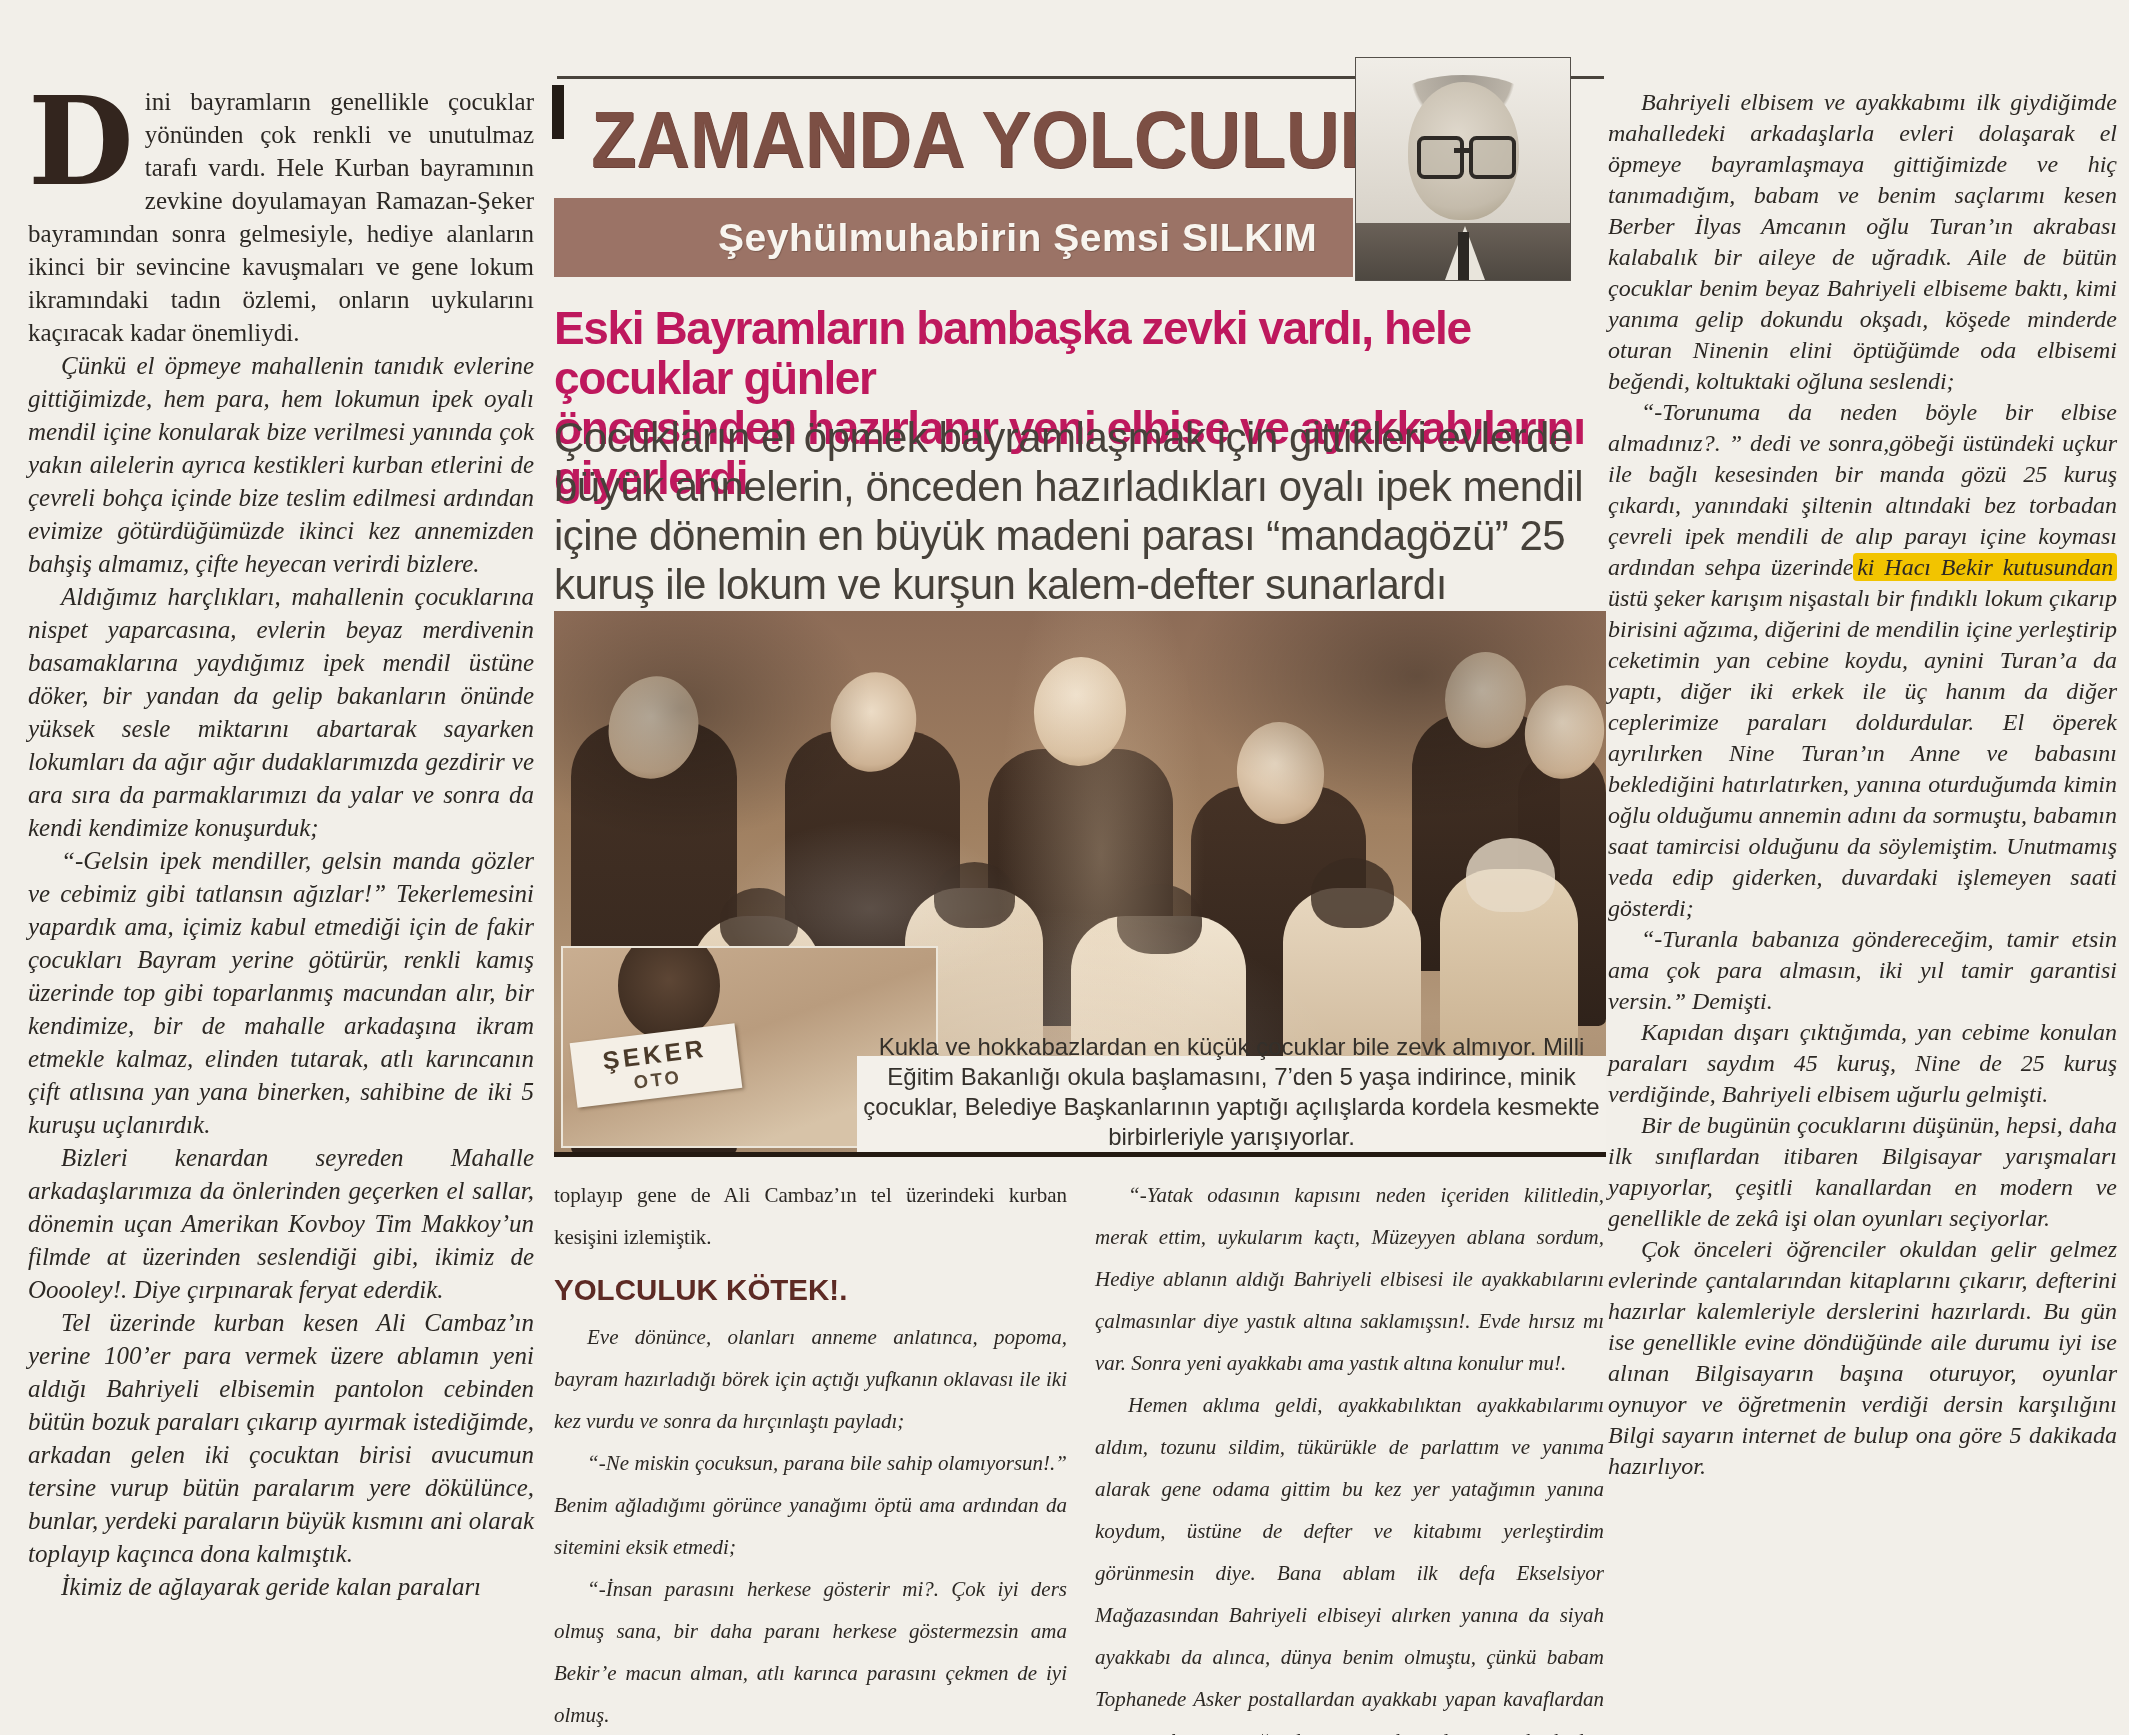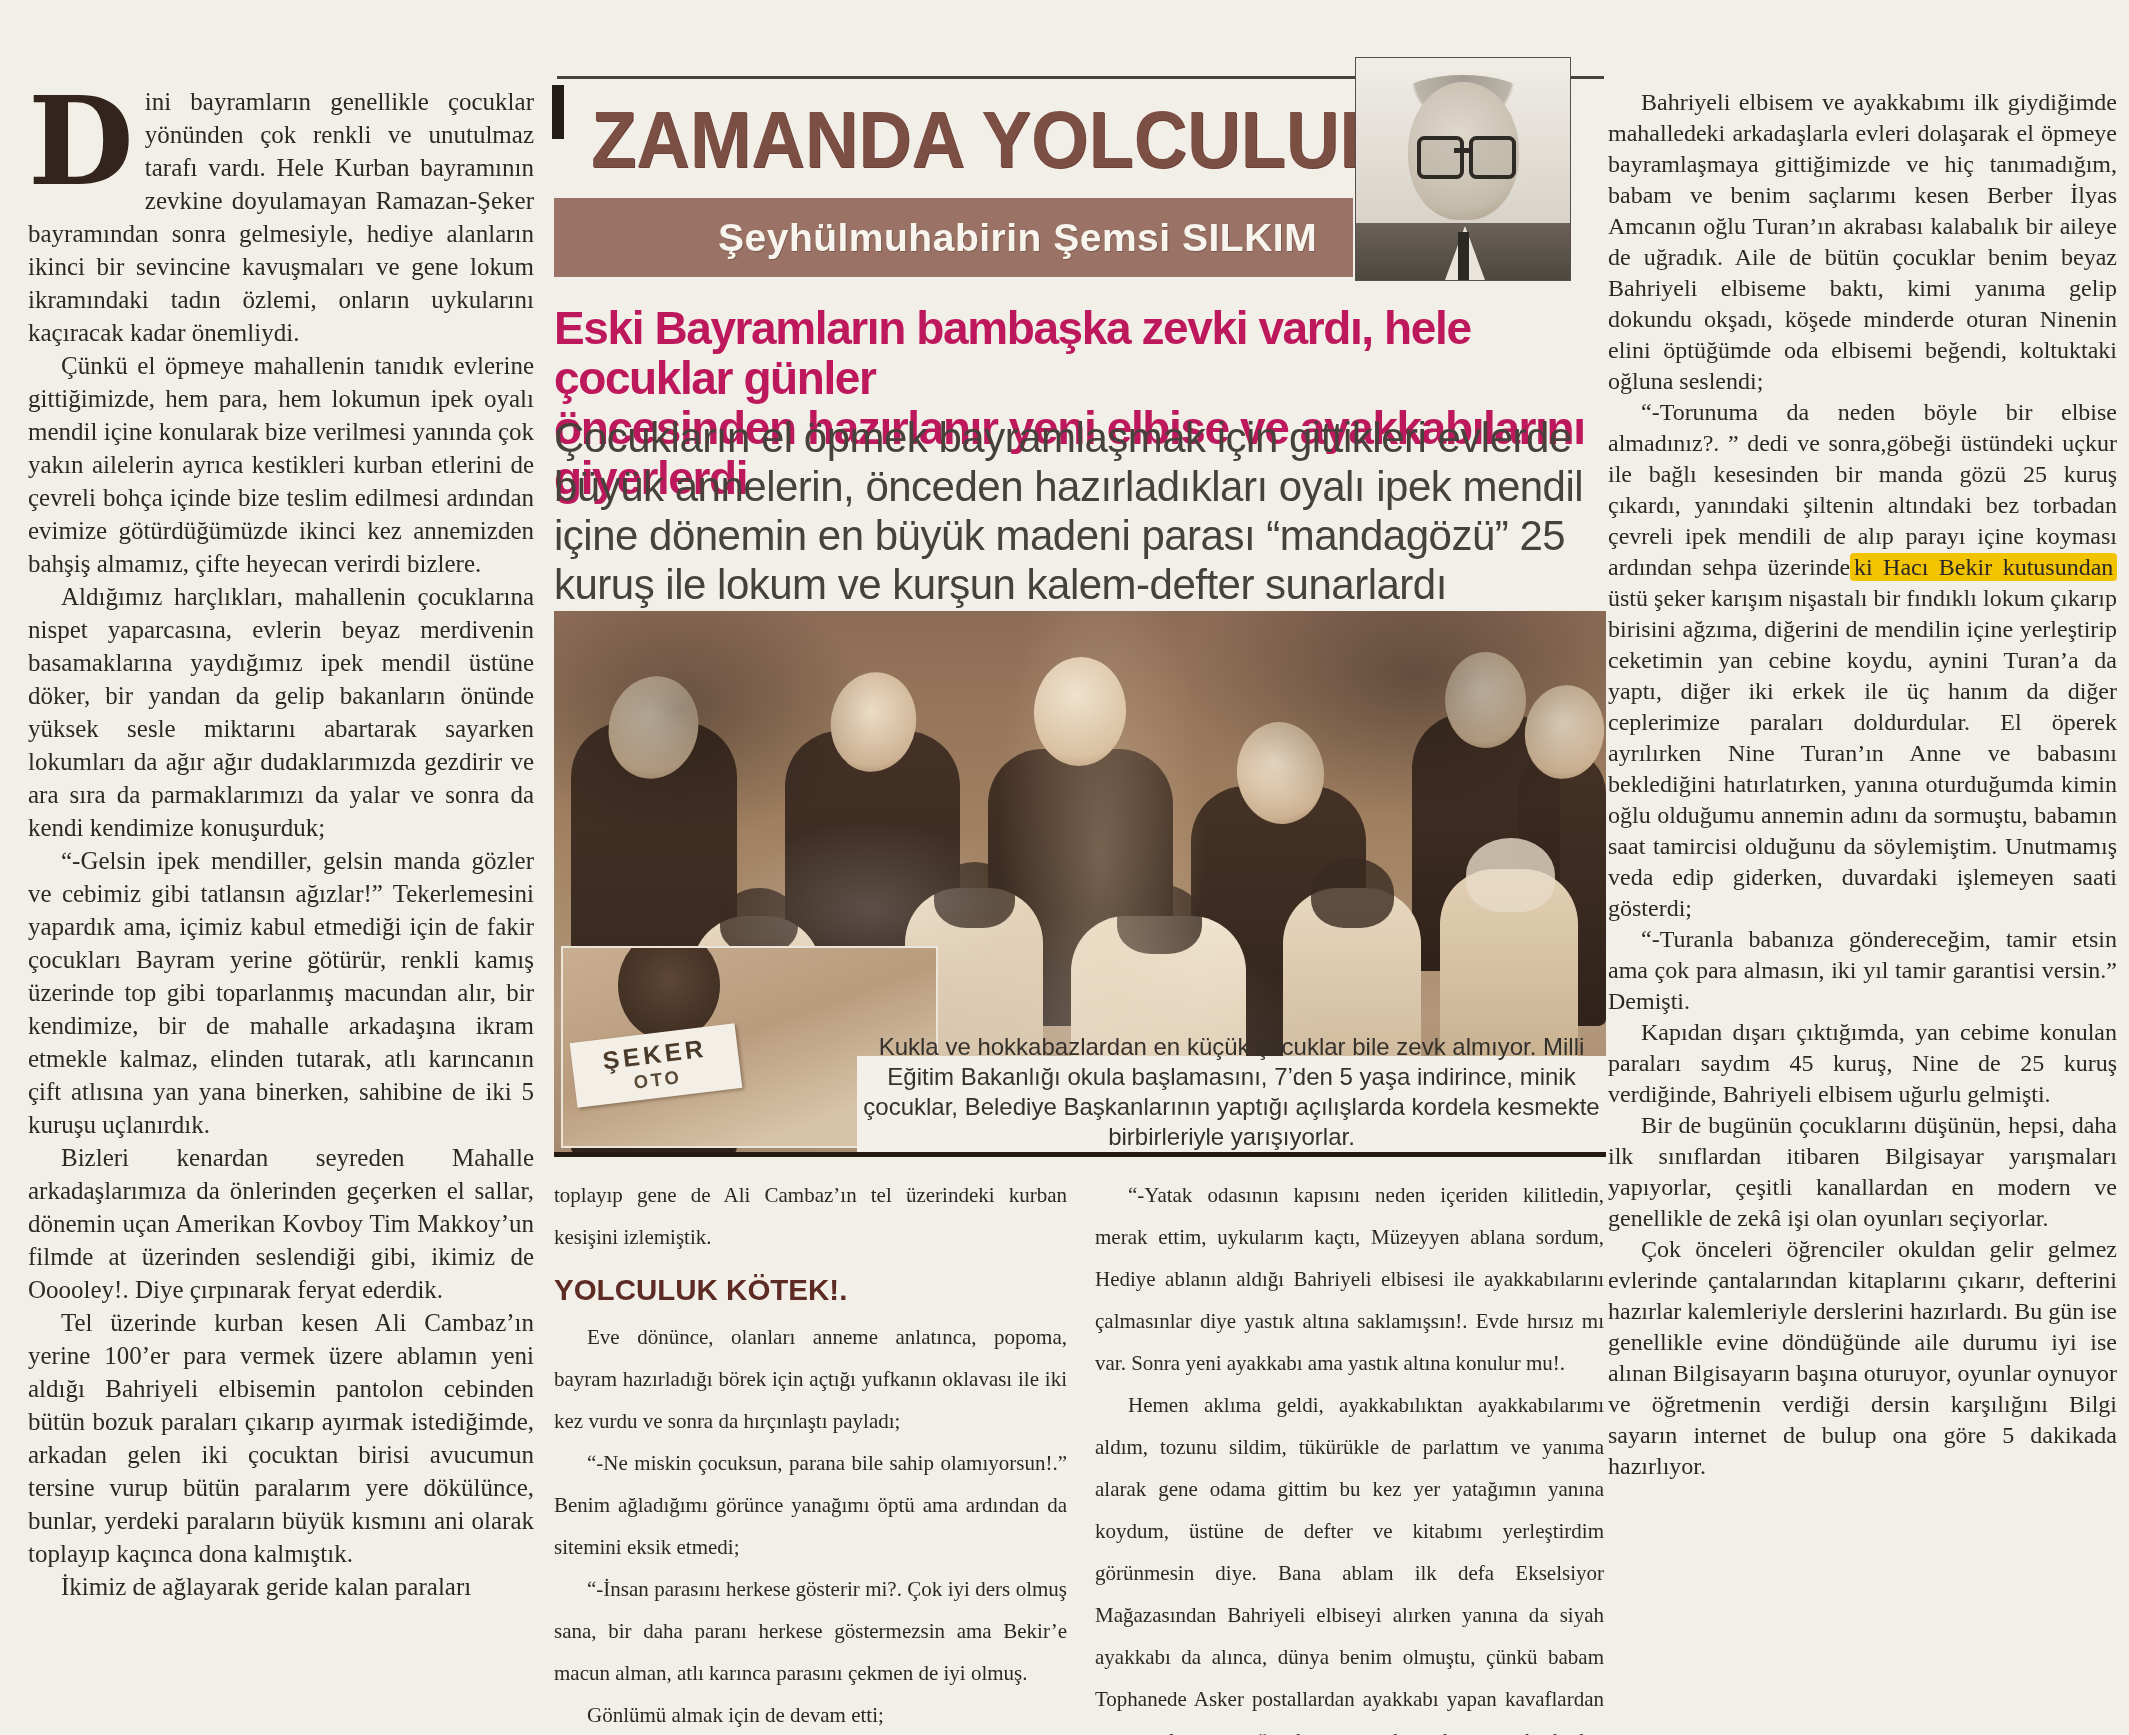--- a/index.html
+++ b/index.html
@@ -1,20 +1,20 @@
 <!DOCTYPE html>
 <html style="--title: #7c4f44; --band: #9b7366; --highlight: #f2c400; --section: #5d2a24;font-size:14.8px"><head>
 <meta charset="utf-8">
 <style>
   html,body{margin:0;padding:0;background:#d8d4cc;}
   .page{position:relative;width:2129px;height:1735px;background:#f2efe9;overflow:hidden;
         font-family:"Liberation Serif", serif;color:#2c2824;}
   
   .bodyp{margin:0;text-align:justify;}
-  .indent{text-indent:33px;}
+  .indent{text-indent:33px;font-style:italic;}
   .col-left{position:absolute;left:28px;top:85px;width:506px;}
   .col-left .bodyp{font-size:25px;line-height:33px;}
   .col-right{position:absolute;left:1608px;top:87px;width:509px;}
   .col-right .bodyp{font-size:24px;line-height:31px;}
   .midcolA{position:absolute;left:554px;top:1174px;width:513px;}
   .midcolB{position:absolute;left:1095px;top:1174px;width:509px;}
   .midcolA .bodyp,.midcolB .bodyp{font-size:21px;line-height:42px;}
   .dropcap{float:left;font-family:"DejaVu Serif",serif;font-weight:bold;font-size:122px;
            line-height:0.82;color:#33251e;margin:5.5px 11px 0 0;}
   .hl{background:var(--highlight,#f2c400);border-radius:4px;padding:0.9px 3.7px;

